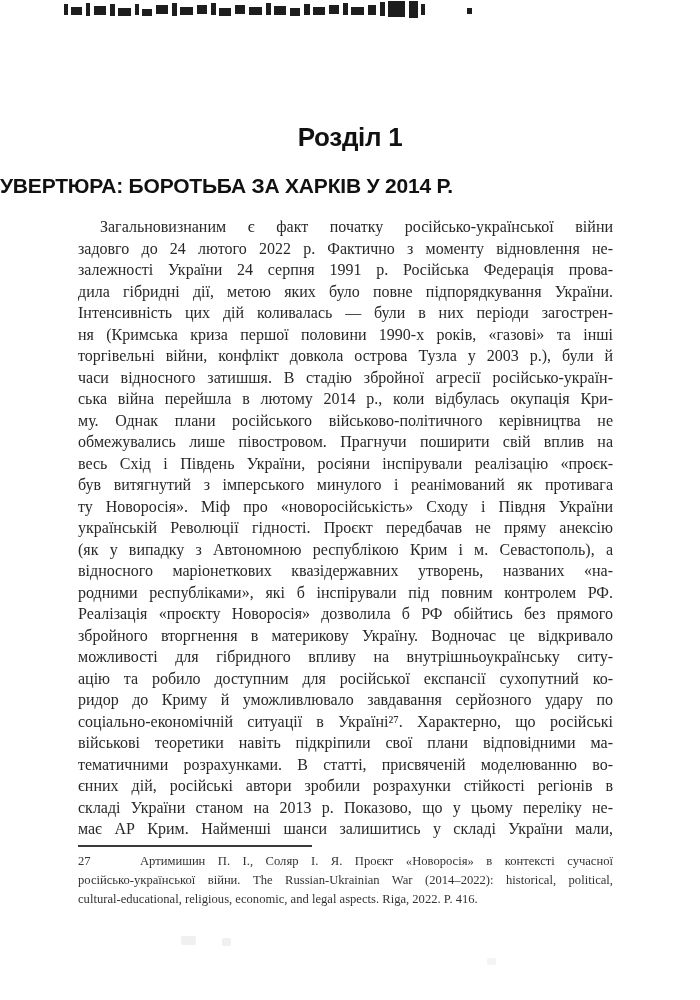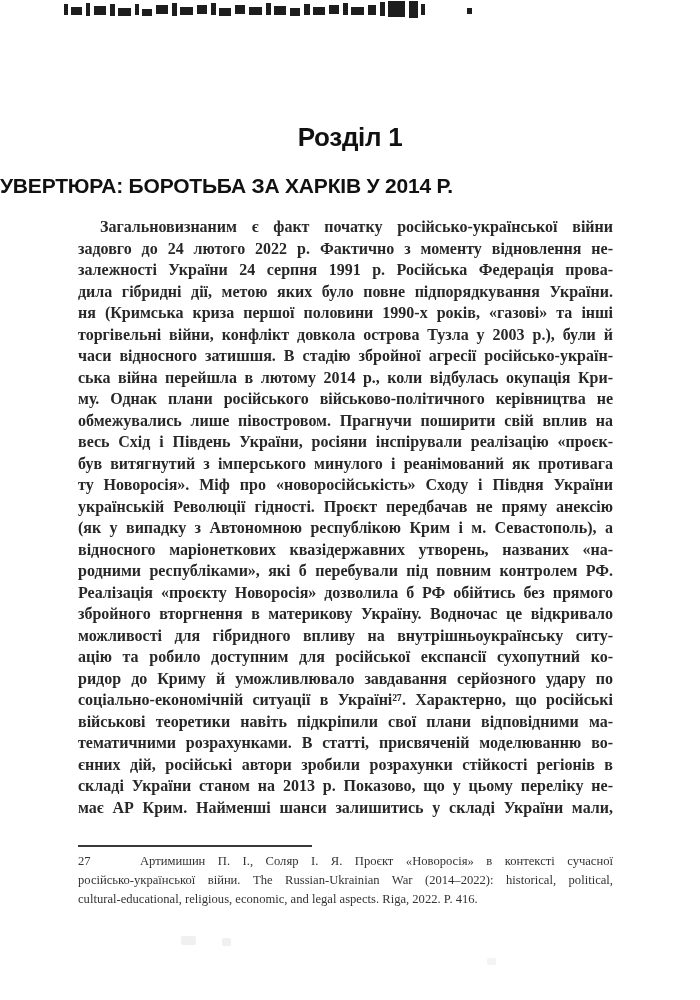--- a/index.html
+++ b/index.html
@@ -28,21 +28,21 @@
   }
 
   
   .body-text {
     position:absolute; left:78px; top:216px; width:535px;
     font-size:16px; color:#282828;
   }
   .body-line {
     height:21.5px; line-height:21.5px;
     text-align:justify; text-align-last:justify;
-    white-space:normal; overflow:visible;font-weight:bold;
+    white-space:normal; overflow:visible;
   }
   .body-line.first { text-indent:22px; }
 
   
   .fn-rule {
     position:absolute; left:78px; top:845px; width:234px; height:2px;
     background:#3a3a3a;
   }
   .footnote {
     position:absolute; left:78px; top:852px; width:535px;
@@ -97,33 +97,34 @@
   </div>
 
   <div class="chapter-number">Розділ 1</div>
   <div class="chapter-title">УВЕРТЮРА: БОРОТЬБА ЗА ХАРКІВ У 2014 Р.</div>
 
   <div class="body-text">
       <div class="body-line first">Загальновизнаним є факт початку російсько-української війни</div>
       <div class="body-line">задовго до 24 лютого 2022 р. Фактично з моменту відновлення не-</div>
       <div class="body-line">залежності України 24 серпня 1991 р. Російська Федерація прова-</div>
       <div class="body-line">дила гібридні дії, метою яких було повне підпорядкування України.</div>
+      <div class="body-line">Інтенсивність цих дій коливалась — були в них періоди загострен-</div>
       <div class="body-line">ня (Кримська криза першої половини 1990-х років, «газові» та інші</div>
       <div class="body-line">торгівельні війни, конфлікт довкола острова Тузла у 2003 р.), були й</div>
       <div class="body-line">часи відносного затишшя. В стадію збройної агресії російсько-україн-</div>
       <div class="body-line">ська війна перейшла в лютому 2014 р., коли відбулась окупація Кри-</div>
       <div class="body-line">му. Однак плани російського військово-політичного керівництва не</div>
       <div class="body-line">обмежувались лише півостровом. Прагнучи поширити свій вплив на</div>
       <div class="body-line">весь Схід і Південь України, росіяни інспірували реалізацію «проєк-</div>
       <div class="body-line">був витягнутий з імперського минулого і реанімований як противага</div>
       <div class="body-line">ту Новоросія». Міф про «новоросійськість» Сходу і Півдня України</div>
       <div class="body-line">українській Революції гідності. Проєкт передбачав не пряму анексію</div>
       <div class="body-line">(як у випадку з Автономною республікою Крим і м. Севастополь), а</div>
       <div class="body-line">відносного маріонеткових квазідержавних утворень, названих «на-</div>
-      <div class="body-line">родними республіками», які б перебували під повним контролем РФ.</div>
+      <div class="body-line">родними республіками», які б інспірували під повним контролем РФ.</div>
       <div class="body-line">Реалізація «проєкту Новоросія» дозволила б РФ обійтись без прямого</div>
       <div class="body-line">збройного вторгнення в материкову Україну. Водночас це відкривало</div>
       <div class="body-line">можливості для гібридного впливу на внутрішньоукраїнську ситу-</div>
       <div class="body-line">ацію та робило доступним для російської експансії сухопутний ко-</div>
       <div class="body-line">ридор до Криму й уможливлювало завдавання серйозного удару по</div>
       <div class="body-line">соціально-економічній ситуації в Україні²⁷. Характерно, що російські</div>
       <div class="body-line">військові теоретики навіть підкріпили свої плани відповідними ма-</div>
       <div class="body-line">тематичними розрахунками. В статті, присвяченій моделюванню во-</div>
       <div class="body-line">єнних дій, російські автори зробили розрахунки стійкості регіонів в</div>
       <div class="body-line">складі України станом на 2013 р. Показово, що у цьому переліку не-</div>

